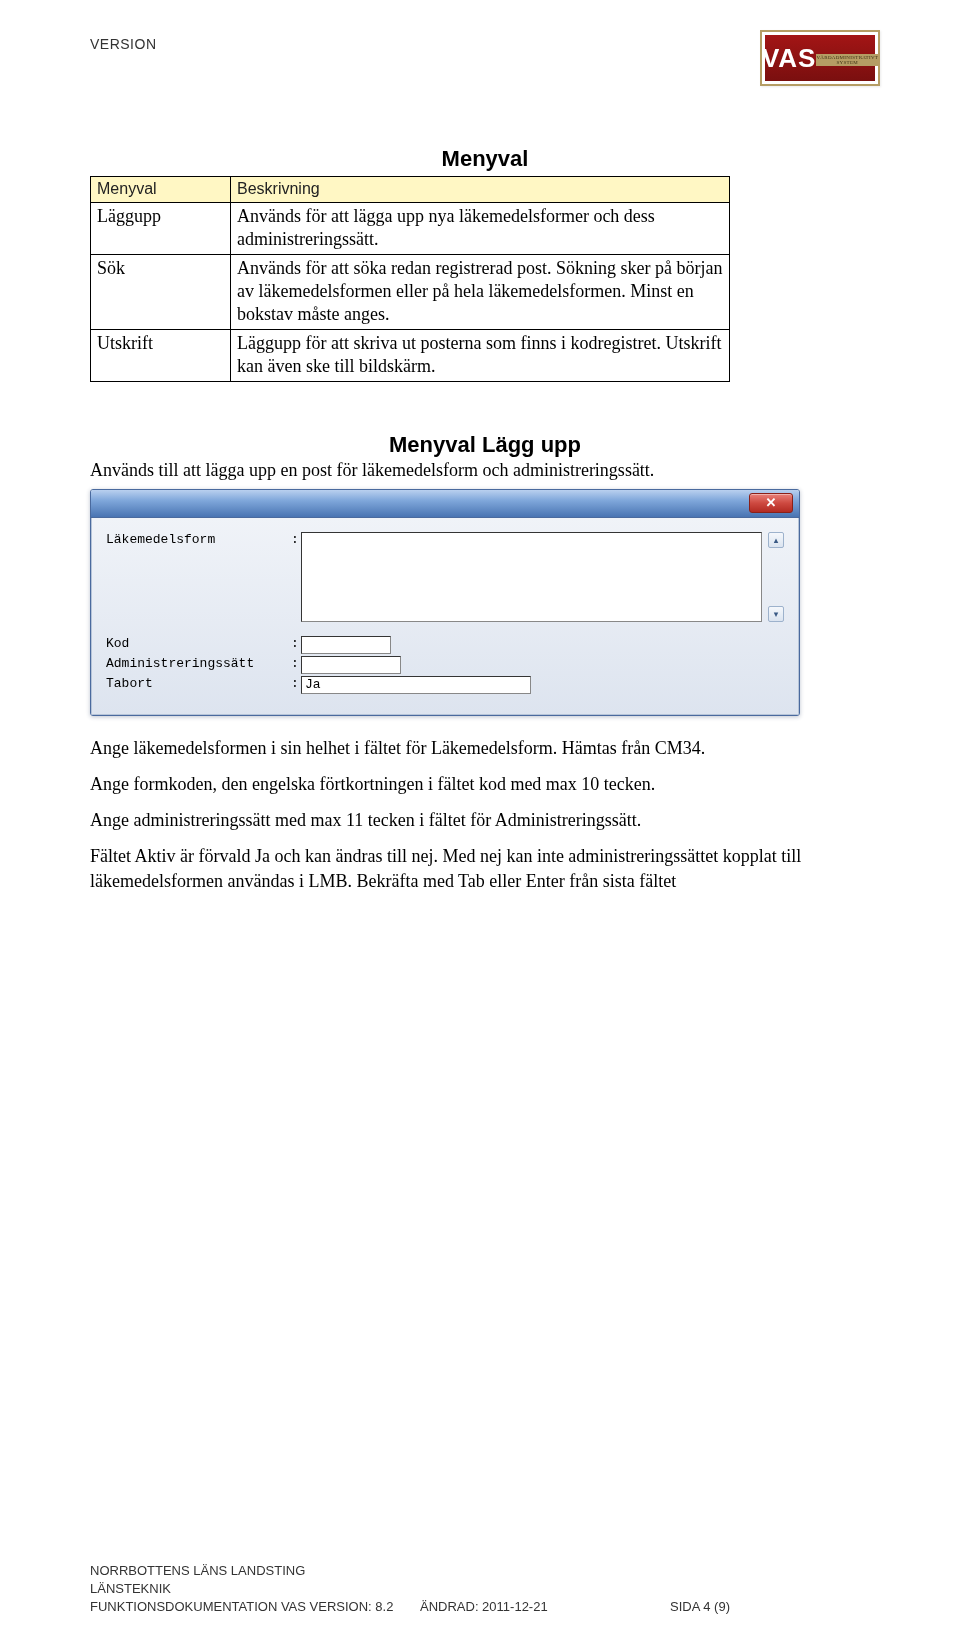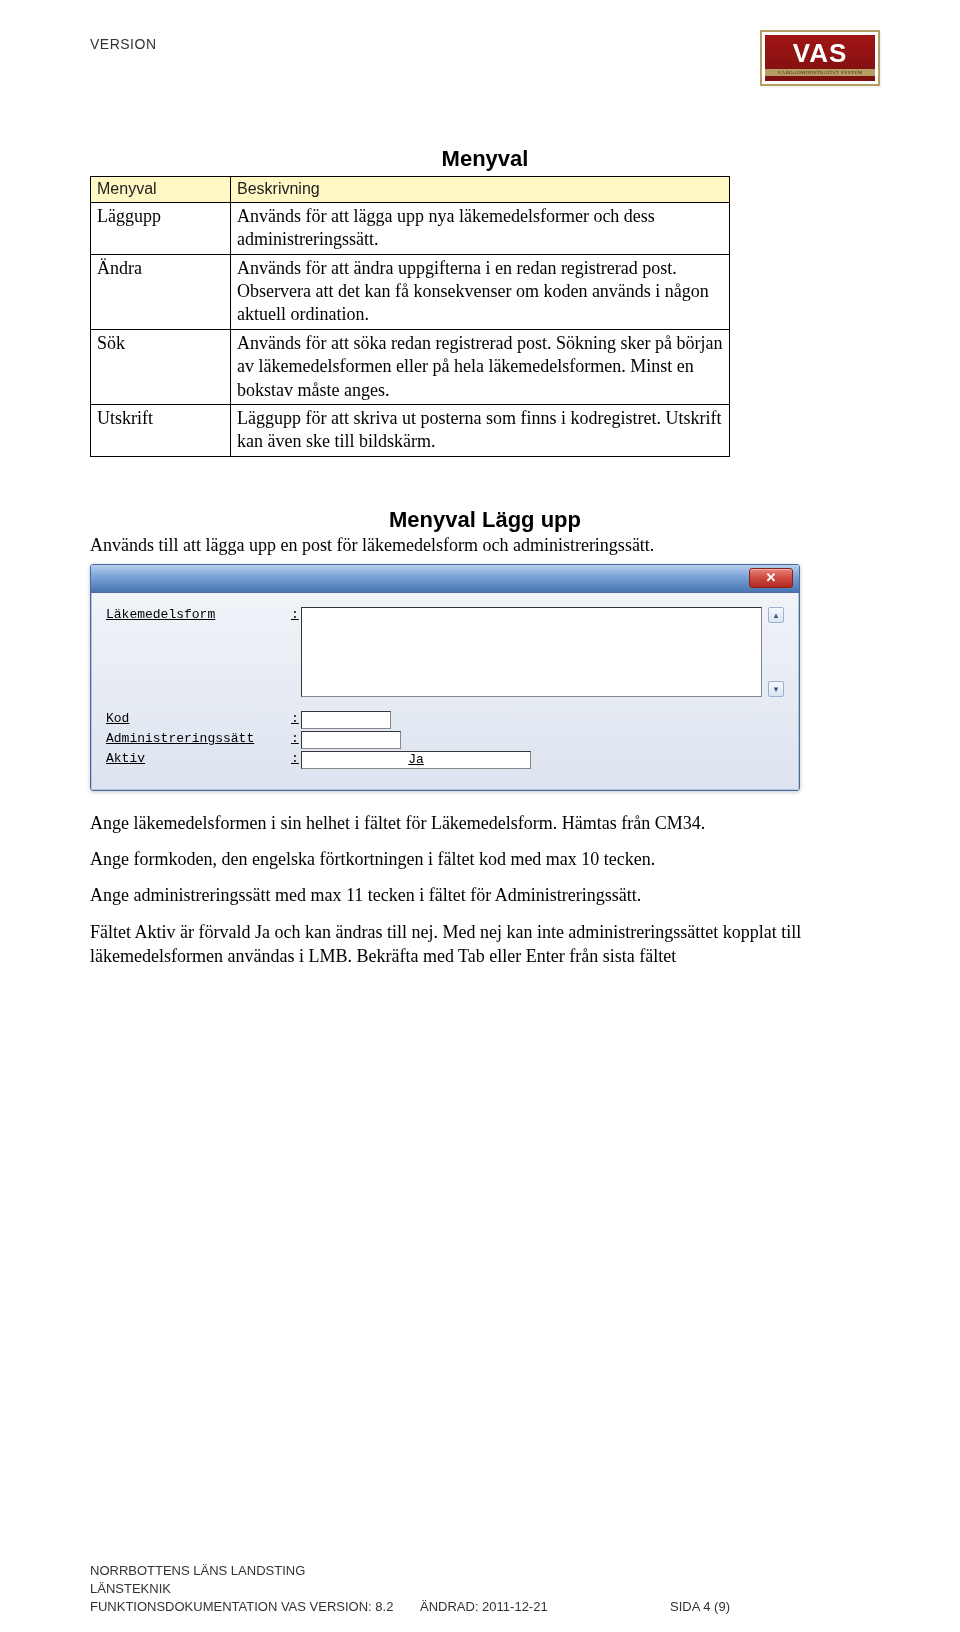--- a/index.html
+++ b/index.html
@@ -30,21 +30,21 @@
     border: 2px solid #b59d64;
     background: #fff;
     padding: 3px;
     width: 120px;
     height: 56px;
     box-shadow: 1px 1px 2px rgba(0,0,0,0.08);
   }
   .logo-inner {
     width: 100%; height: 100%;
     background: linear-gradient(180deg,#a31515 0%, #7a0f0f 100%);
-    display: flex; flex-direction: column; align-items: center; justify-content: center;
+    display: flex; align-items: center; justify-content: center;
     color: #fff;
   }
   .logo-text {
     font-family: Arial, Helvetica, sans-serif;
     font-weight: 900;
     font-size: 26px;
     letter-spacing: 1px;
     line-height: 1;
   }
   .logo-sub {
@@ -134,21 +134,20 @@
     background: linear-gradient(180deg,#f0f3f8 0%, #dde4ef 100%);
     padding: 14px 14px 18px 14px;
     border: 1px solid #b6c4d8;
     border-top: none;
     position: relative;
   }
   .field-row {
     display: flex;
     align-items: flex-start;
     margin-bottom: 2px;
-    text-decoration: underline;
   }
   .field-label {
     font-family: "Courier New", monospace;
     font-size: 13px;
     width: 185px;
     letter-spacing: 0;
   }
   .field-colon { font-family: "Courier New", monospace; font-size: 13px; width: 10px; }
   .textarea-mock {
     flex: 1;
@@ -175,21 +174,21 @@
   .input-mock {
     background: #fff;
     border: 1px inset #888;
     height: 18px;
     font-family: "Courier New", monospace;
     font-size: 13px;
     padding: 0 3px;
   }
   .w-short { width: 90px; }
   .w-med { width: 100px; }
-  .w-aktiv { width: 230px; text-align: center; }
+  .w-aktiv { width: 230px; }
   .gap-row { height: 14px; }
   .para {
     margin: 12px 0 0 0;
     line-height: 1.35;
     max-width: 720px;
   }
   .footer {
     position: absolute;
     left: 90px; right: 80px; bottom: 18px;
     font-family: Arial, Helvetica, sans-serif;
@@ -216,24 +215,20 @@
 <div class="section-title">Menyval</div>
 <table class="menyval">
   <tbody>
       <tr>
     <th class="col1">Menyval</th>
     <th>Beskrivning</th>
   </tr>
   <tr>
     <td class="col1">Läggupp</td>
     <td>Används för att lägga upp nya läkemedelsformer och dess administreringssätt.</td>
-  </tr>
-  <tr>
-    <td class="col1">Ändra</td>
-    <td>Används för att ändra uppgifterna i en redan registrerad post. Observera att det kan få konsekvenser om koden används i någon aktuell ordination.</td>
   </tr>
   <tr>
     <td class="col1">Sök</td>
     <td>Används för att söka redan registrerad post. Sökning sker på början av läkemedelsformen eller på hela läkemedelsformen. Minst en bokstav måste anges.</td>
   </tr>
   <tr>
     <td class="col1">Utskrift</td>
     <td>Läggupp för att skriva ut posterna som finns i kodregistret. Utskrift kan även ske till bildskärm.</td>
   </tr>
 </tbody>
@@ -265,21 +260,21 @@
       <div class="field-label">Kod</div>
       <div class="field-colon">:</div>
       <div class="input-mock w-short"></div>
     </div>
     <div class="field-row">
       <div class="field-label">Administreringssätt</div>
       <div class="field-colon">:</div>
       <div class="input-mock w-med"></div>
     </div>
     <div class="field-row">
-      <div class="field-label">Aktiv</div>
+      <div class="field-label">Tabort</div>
       <div class="field-colon">:</div>
       <div class="input-mock w-aktiv">Ja</div>
     </div>
   </div>
 </div>
 
 <p class="para">Ange läkemedelsformen i sin helhet i fältet för Läkemedelsform. Hämtas från CM34.</p>
 <p class="para">Ange formkoden, den engelska förtkortningen i fältet kod med max 10 tecken.</p>
 <p class="para">Ange administreringssätt med max  11 tecken i fältet för Administreringssätt.</p>
 <p class="para">Fältet Aktiv är förvald Ja och kan ändras till nej. Med nej kan inte administreringssättet kopplat till läkemedelsformen användas i LMB. Bekräfta med Tab eller Enter från sista fältet</p>

